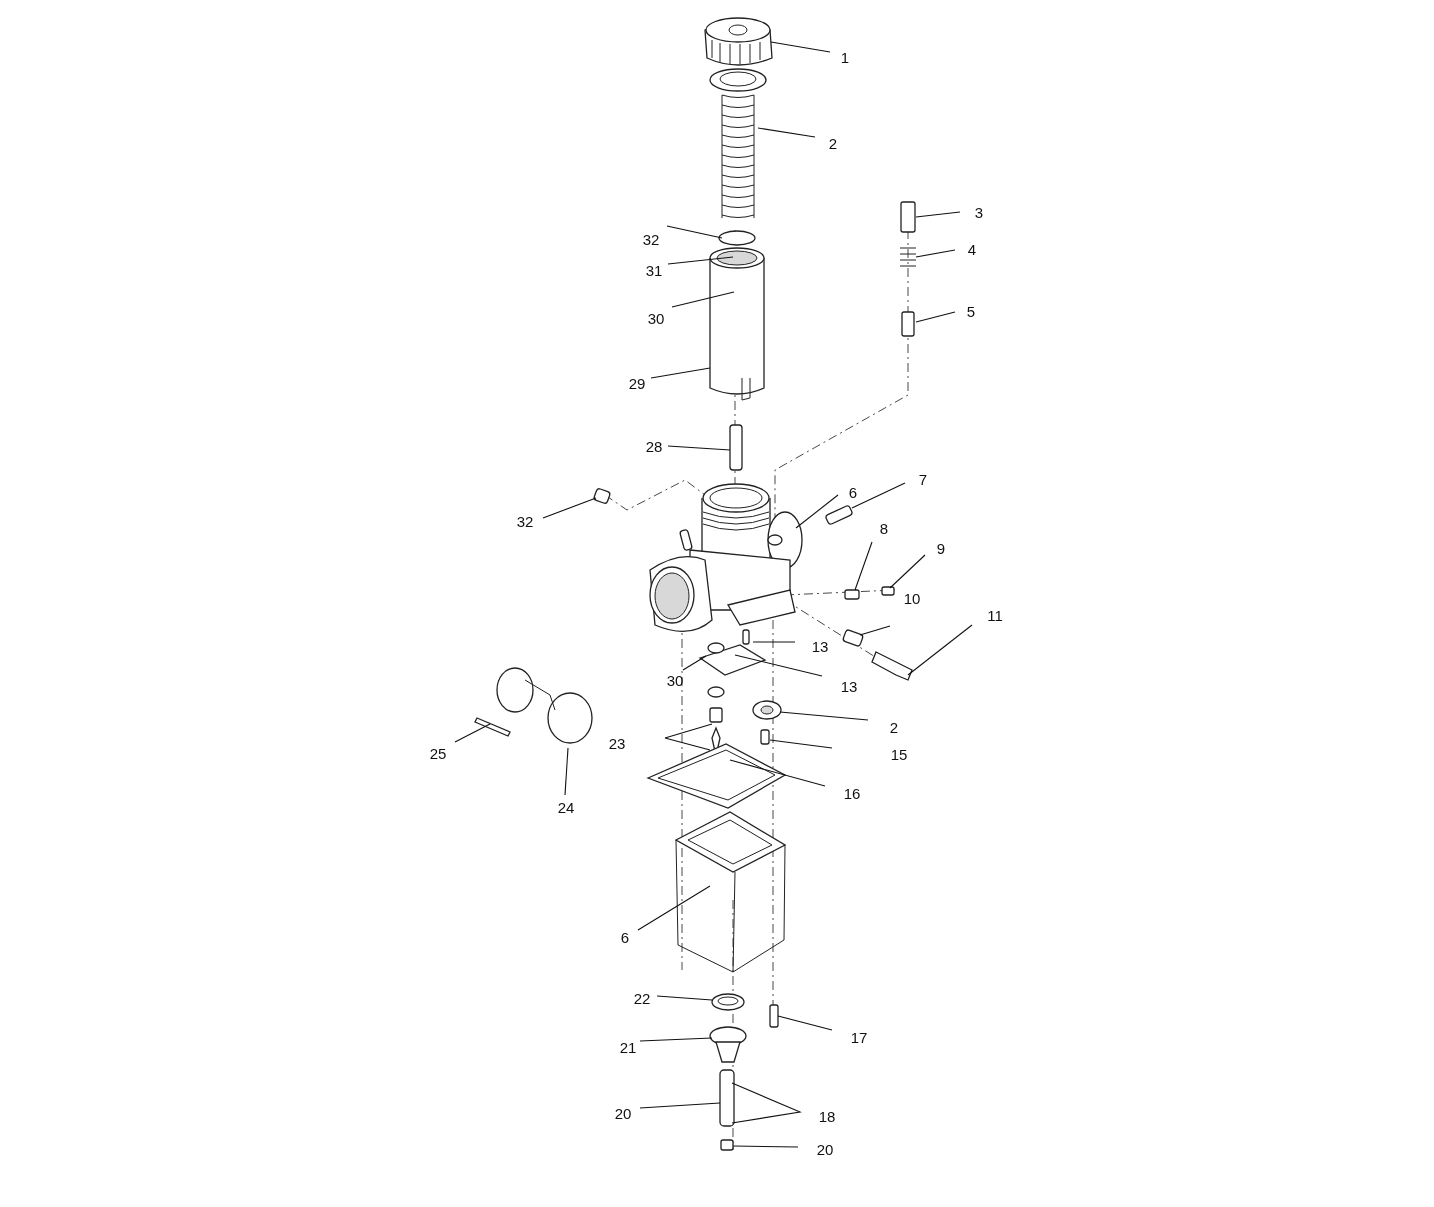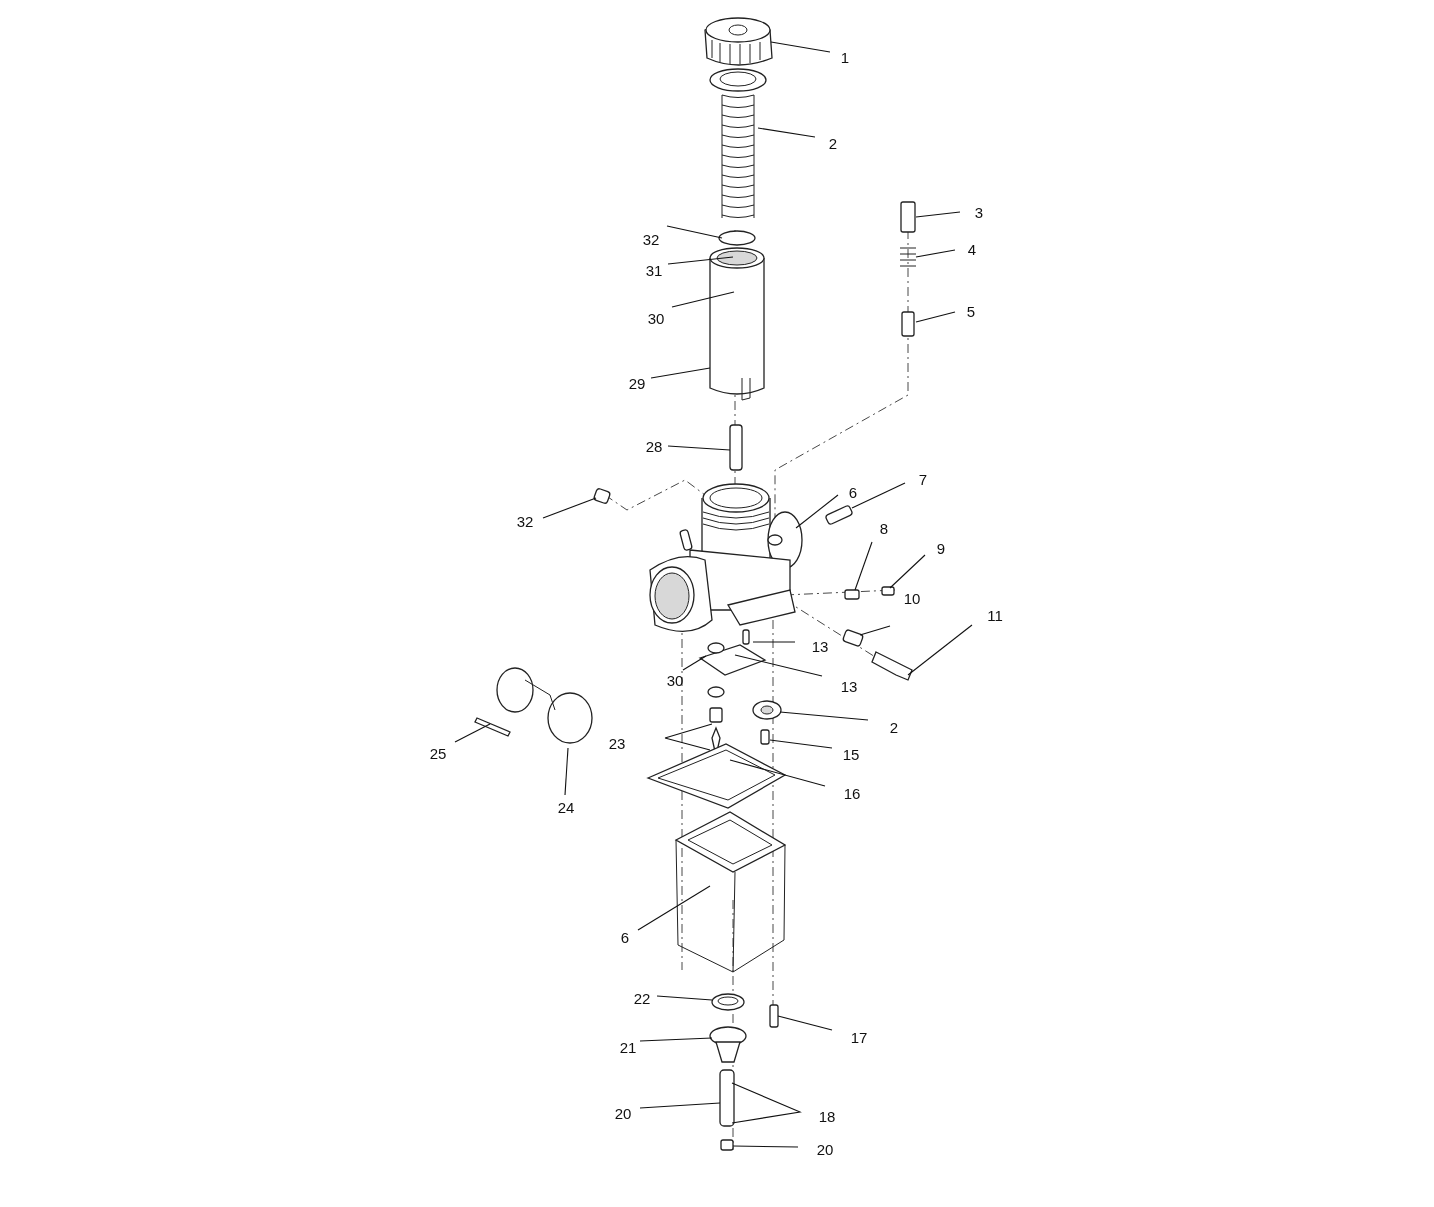--- a/index.html
+++ b/index.html
@@ -173,21 +173,21 @@
   <span class="lbl" style="left:971px;top:311px">5</span>
   <span class="lbl" style="left:853px;top:492px">6</span>
   <span class="lbl" style="left:923px;top:479px">7</span>
   <span class="lbl" style="left:884px;top:528px">8</span>
   <span class="lbl" style="left:941px;top:548px">9</span>
   <span class="lbl" style="left:912px;top:598px">10</span>
   <span class="lbl" style="left:995px;top:615px">11</span>
   <span class="lbl" style="left:820px;top:646px">13</span>
   <span class="lbl" style="left:849px;top:686px">13</span>
   <span class="lbl" style="left:894px;top:727px">2</span>
-  <span class="lbl" style="left:851px;top:754px">15</span>
+  <span class="lbl" style="left:899px;top:754px">15</span>
   <span class="lbl" style="left:852px;top:793px">16</span>
   <span class="lbl" style="left:859px;top:1037px">17</span>
   <span class="lbl" style="left:827px;top:1116px">18</span>
   <span class="lbl" style="left:825px;top:1149px">20</span>
   <span class="lbl" style="left:623px;top:1113px">20</span>
   <span class="lbl" style="left:628px;top:1047px">21</span>
   <span class="lbl" style="left:642px;top:998px">22</span>
   <span class="lbl" style="left:617px;top:743px">23</span>
   <span class="lbl" style="left:566px;top:807px">24</span>
   <span class="lbl" style="left:438px;top:753px">25</span>

